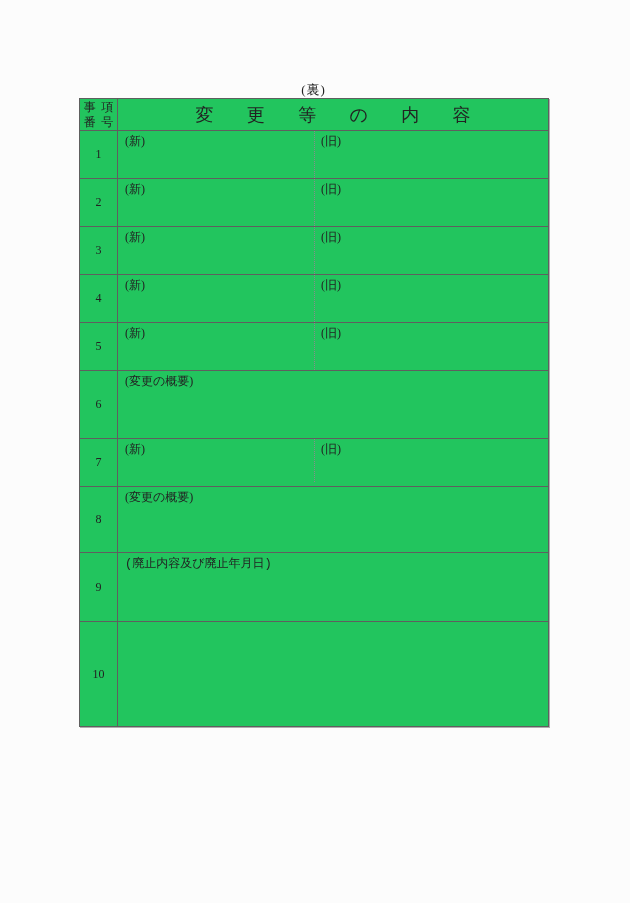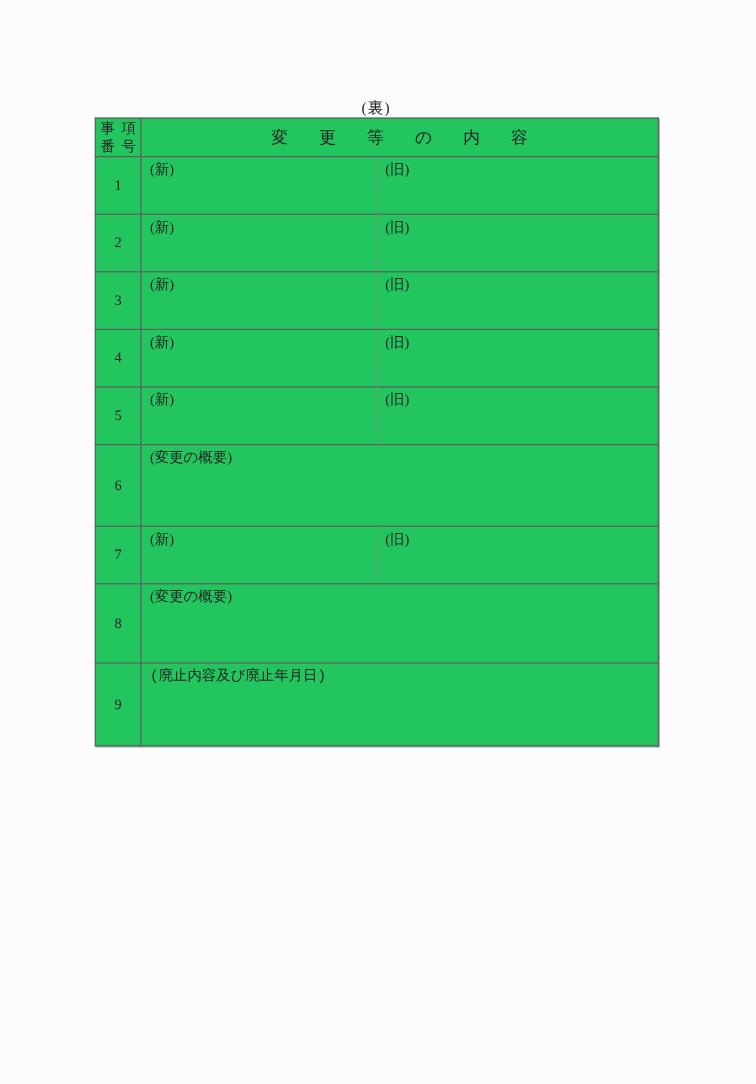--- a/index.html
+++ b/index.html
@@ -49,21 +49,21 @@
     line-height: 15px;
     letter-spacing: 0.45em;
     margin-right: -0.45em;
     font-size: 12px;
   }
   .content-head { text-align: center; }
   .content-head .spread {
     letter-spacing: 1.85em;
     margin-right: -1.85em;
     white-space: nowrap;
-    font-size: 14px;
+    font-size: 18px;
     margin-top: 13px;
   }
 
   
   td.num {
     text-align: center;
     vertical-align: middle;
     font-size: 12px;
   }
 
@@ -180,16 +180,20 @@
       </td>
     </tr>
 
     <tr>
       <td class="num">9</td>
       <td class="cell h68">
         <span class="flabel">(廃止内容及び廃止年月日)</span>
       </td>
     </tr>
 
+    <tr>
+      <td class="num">10</td>
+      <td class="cell h104"></td>
+    </tr>
 
   </tbody>
     </table>
 </div>
 
 </body></html>

